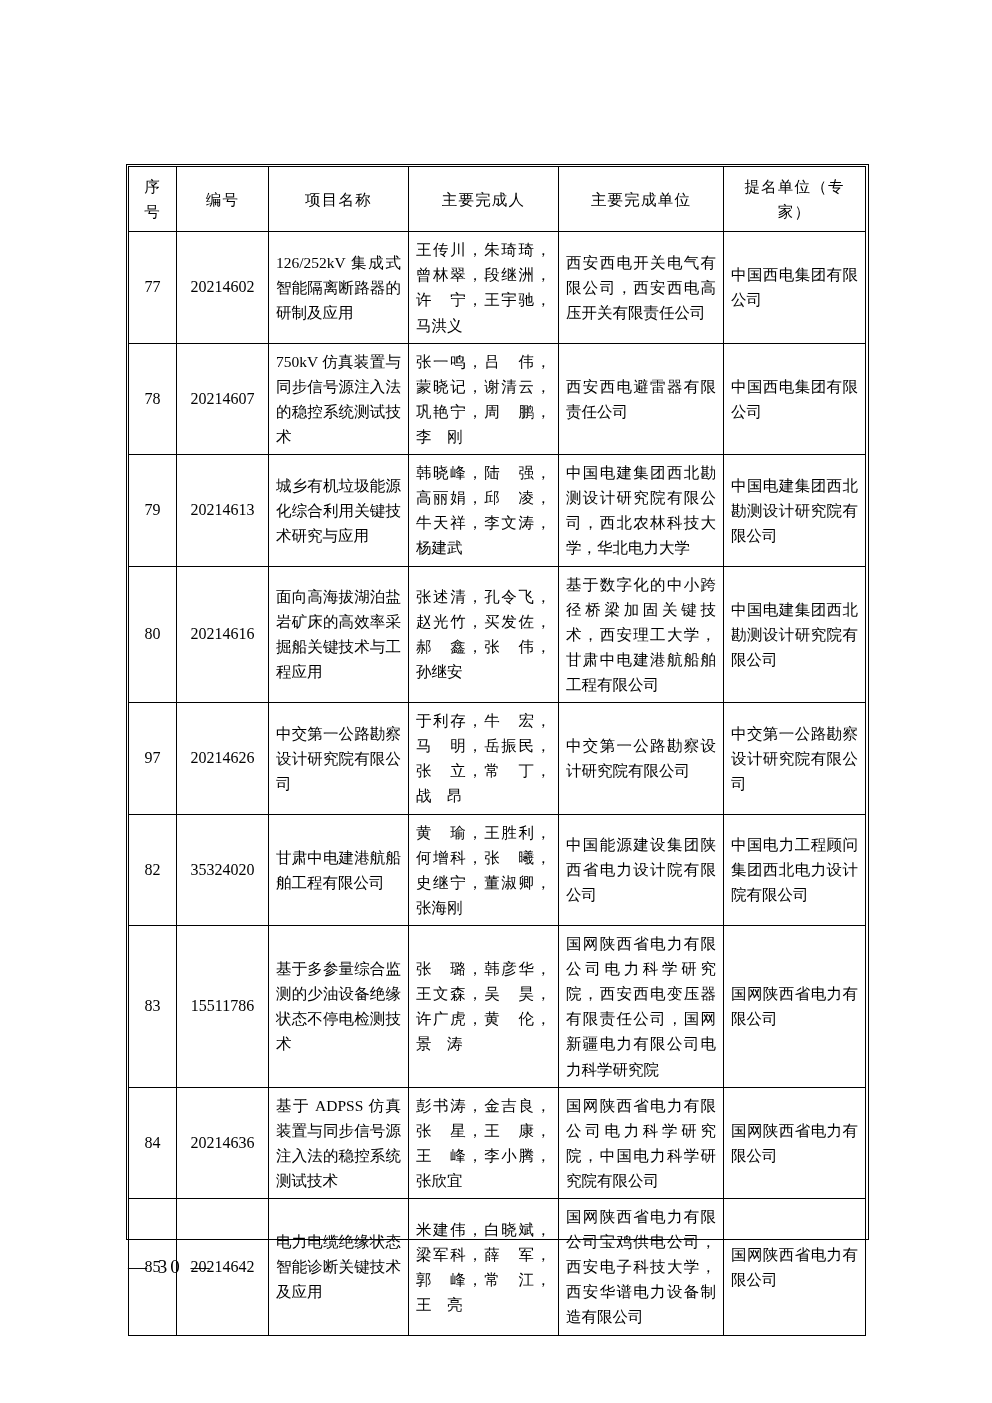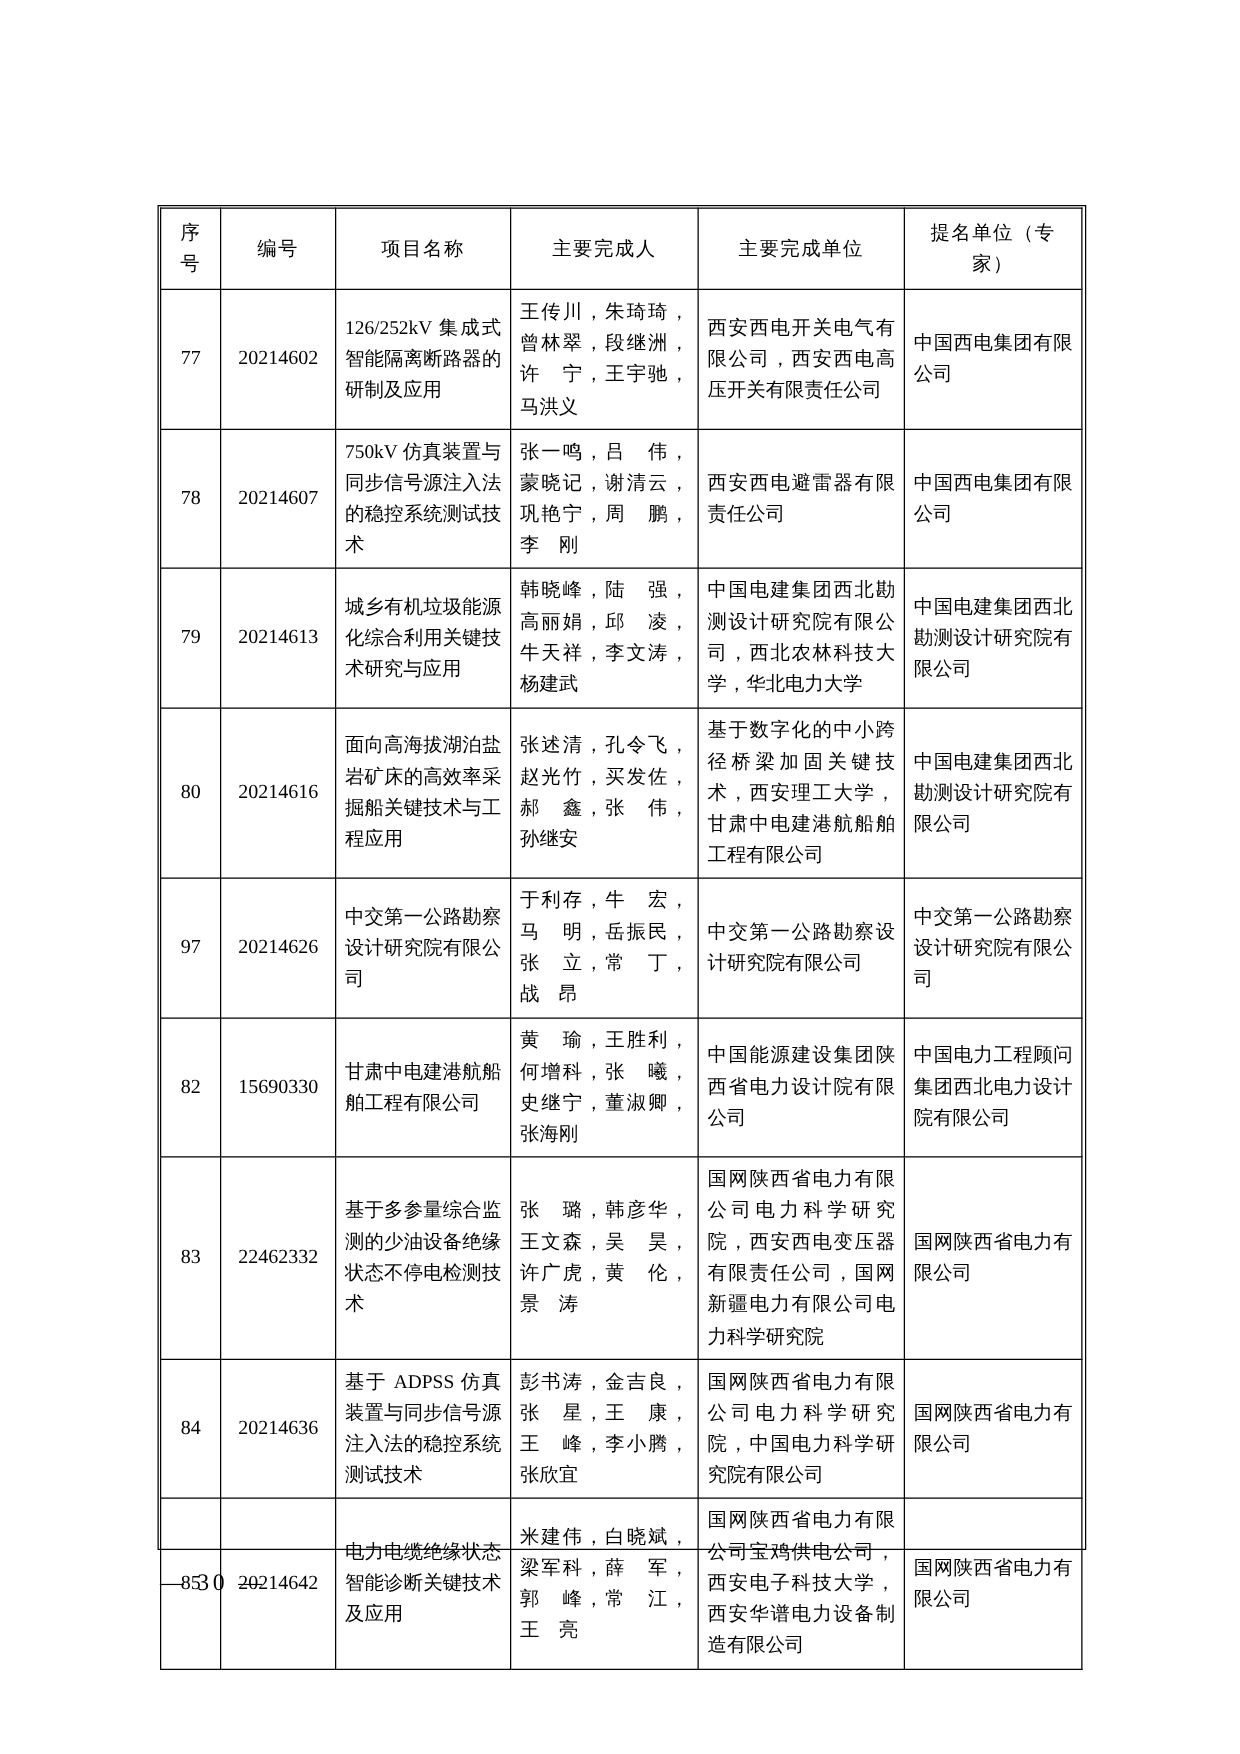--- a/index.html
+++ b/index.html
@@ -144,29 +144,29 @@
       <tr>
         <td class="cell-seq">97</td>
         <td class="cell-code">20214626</td>
         <td class="cell-name">中交第一公路勘察设计研究院有限公司</td>
         <td class="cell-people">于利存，牛　宏，马　明，岳振民，张　立，常　丁，战　昂</td>
         <td class="cell-units">中交第一公路勘察设计研究院有限公司</td>
         <td class="cell-nom">中交第一公路勘察设计研究院有限公司</td>
       </tr>
       <tr>
         <td class="cell-seq">82</td>
-        <td class="cell-code">15690330</td>
+        <td class="cell-code">35324020</td>
         <td class="cell-name">甘肃中电建港航船舶工程有限公司</td>
         <td class="cell-people">黄　瑜，王胜利，何增科，张　曦，史继宁，董淑卿，张海刚</td>
         <td class="cell-units">中国能源建设集团陕西省电力设计院有限公司</td>
         <td class="cell-nom">中国电力工程顾问集团西北电力设计院有限公司</td>
       </tr>
       <tr>
         <td class="cell-seq">83</td>
-        <td class="cell-code">22462332</td>
+        <td class="cell-code">15511786</td>
         <td class="cell-name">基于多参量综合监测的少油设备绝缘状态不停电检测技术</td>
         <td class="cell-people">张　璐，韩彦华，王文森，吴　昊，许广虎，黄　伦，景　涛</td>
         <td class="cell-units">国网陕西省电力有限公司电力科学研究院，西安西电变压器有限责任公司，国网新疆电力有限公司电力科学研究院</td>
         <td class="cell-nom">国网陕西省电力有限公司</td>
       </tr>
       <tr>
         <td class="cell-seq">84</td>
         <td class="cell-code">20214636</td>
         <td class="cell-name">基于 ADPSS 仿真装置与同步信号源注入法的稳控系统测试技术</td>
         <td class="cell-people">彭书涛，金吉良，张　星，王　康，王　峰，李小腾，张欣宜</td>

